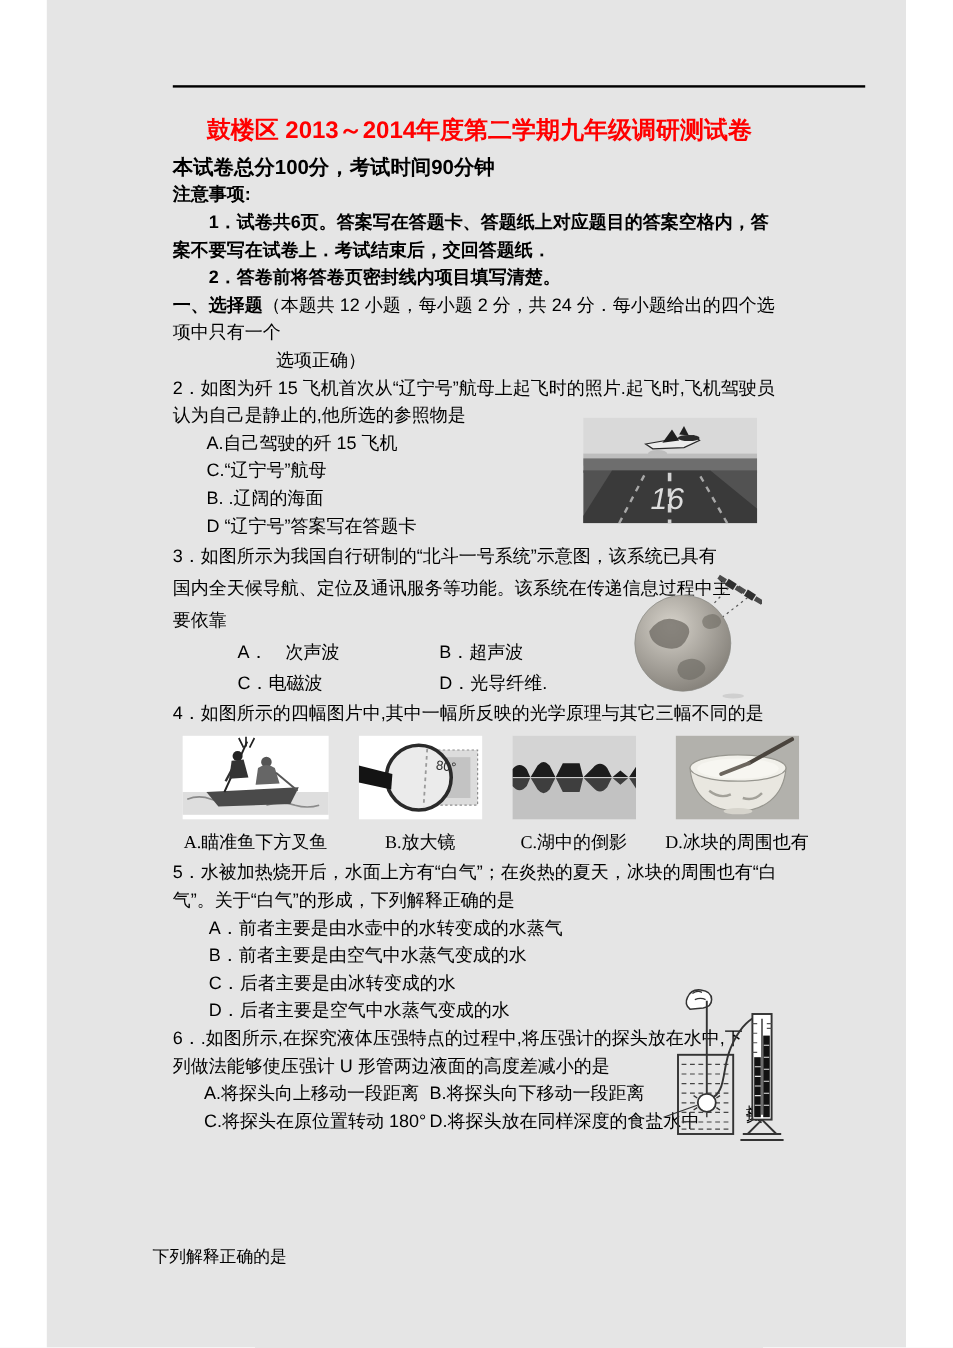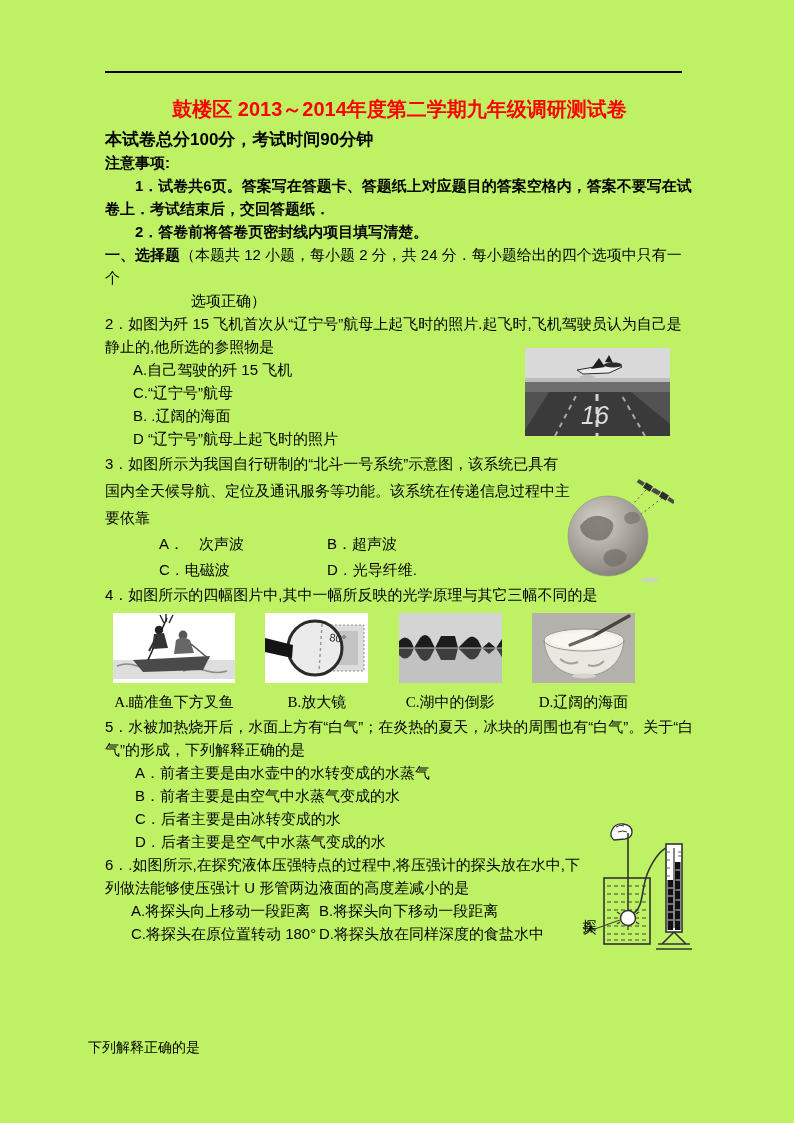--- a/index.html
+++ b/index.html
@@ -1,18 +1,18 @@
 <!DOCTYPE html>
 <html><head>
 <meta charset="utf-8">
 <style>
   * { margin:0; padding:0; box-sizing:border-box; }
   html,body { background:#fff; }
   .page {
-    position:relative; width:794px; height:1123px; background:#bef264;
+    position:relative; width:716px; height:1123px; background:#e5e5e5;
     font-family:"Liberation Sans","DejaVu Sans",sans-serif;
     color:#000; font-size:15px; line-height:23px; overflow:hidden;
     margin:0 auto;
   }
   .toprule { position:absolute; left:105px; top:71px; width:577px; height:2px; background:#000; }
   .content { padding:0 100px 0 105px; }
   .title { margin-top:94px; text-align:center; font-size:20px; font-weight:bold; line-height:30px; color:#ff0000; }
   .subtitle { margin-top:4px; text-align:left; font-size:17px; font-weight:bold; line-height:23px; }
   .notice-head { font-weight:bold; }
   .notice p { font-weight:bold; text-indent:2em; }
@@ -62,21 +62,21 @@
       <span class="lbl">一、选择题</span><span>（本题共 12 小题，每小题 2 分，共 24 分．每小题给出的四个选项中只有一个</span>
       <div class="section-line2">选项正确）</div>
     </div>
 
 
     <div class="q">
       <p>2．如图为歼 15 飞机首次从“辽宁号”航母上起飞时的照片.起飞时,飞机驾驶员认为自己是静止的,他所选的参照物是</p>
       <div class="q2-opt">A.自己驾驶的歼 15 飞机</div>
       <div class="q2-opt">C.“辽宁号”航母</div>
       <div class="q2-opt">B. .辽阔的海面</div>
-      <div class="q2-opt">D “辽宁号”航母上起飞时的照片</div>
+      <div class="q2-opt">D “辽宁号”答案写在答题卡</div>
       <svg class="q2img" viewBox="0 0 145 88">
         <rect width="145" height="38" fill="#d9d9d9"></rect>
         <rect y="30" width="145" height="10" fill="#bdbdbd"></rect>
         <rect y="34" width="145" height="12" fill="#6e6e6e"></rect>
         <rect y="44" width="145" height="44" fill="#525252"></rect>
         <polygon points="24,44 106,44 145,76 145,88 0,88 0,82" fill="#3a3a3a"></polygon>
         <line x1="72" y1="46" x2="72" y2="88" stroke="#d2d2d2" stroke-width="3" stroke-dasharray="7 6"></line>
         <line x1="30" y1="88" x2="52" y2="46" stroke="#a8a8a8" stroke-width="2" stroke-dasharray="5 5"></line>
         <line x1="120" y1="88" x2="96" y2="46" stroke="#a8a8a8" stroke-width="2" stroke-dasharray="5 5"></line>
         <text x="70" y="76" font-size="25" font-style="italic" fill="#dedede" text-anchor="middle">16</text>
@@ -171,21 +171,21 @@
           <svg width="103" height="70" viewBox="0 0 103 70">
             <rect width="103" height="70" fill="#b2b1ac"></rect>
             <path d="M12,27 C14,52 32,63 52,63 C72,63 90,52 92,27 Z" fill="#e9e7e0" stroke="#97968f" stroke-width="1"></path>
             <path d="M28,46 q9,7 18,3 M56,52 q9,3 16,-4" stroke="#8b8a82" fill="none" stroke-width="2" opacity="0.75"></path>
             <ellipse cx="52" cy="27" rx="40" ry="11" fill="#f1f0ea" stroke="#97968f" stroke-width="1"></ellipse>
             <ellipse cx="52" cy="27.5" rx="34" ry="8.5" fill="#f7f6f1"></ellipse>
             <ellipse cx="52" cy="63" rx="12" ry="2.6" fill="#d6d4cc"></ellipse>
             <line x1="97" y1="3" x2="61" y2="23" stroke="#4a443d" stroke-width="3.4" stroke-linecap="round"></line>
             <line x1="61" y1="23" x2="38" y2="32" stroke="#6c665e" stroke-width="3.2" stroke-linecap="round"></line>
           </svg>
-          <div class="cap">D.辽阔的海面</div>
+          <div class="cap">D.冰块的周围也有</div>
         </div>
       </div>
     </div>
 
     <div class="q q5">
       <p>5．水被加热烧开后，水面上方有“白气”；在炎热的夏天，冰块的周围也有“白气”。关于“白气”的形成，下列解释正确的是</p>
       <div class="opt-row">A．前者主要是由水壶中的水转变成的水蒸气</div>
       <div class="opt-row">B．前者主要是由空气中水蒸气变成的水</div>
       <div class="opt-row">C．后者主要是由冰转变成的水</div>
       <div class="opt-row">D．后者主要是空气中水蒸气变成的水</div>

